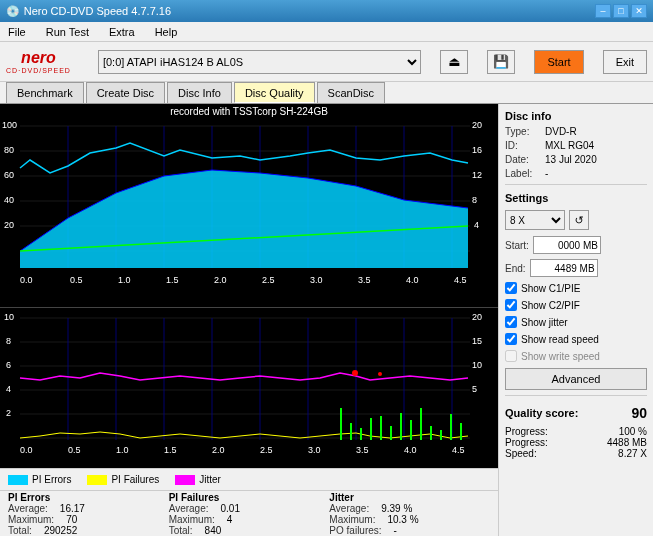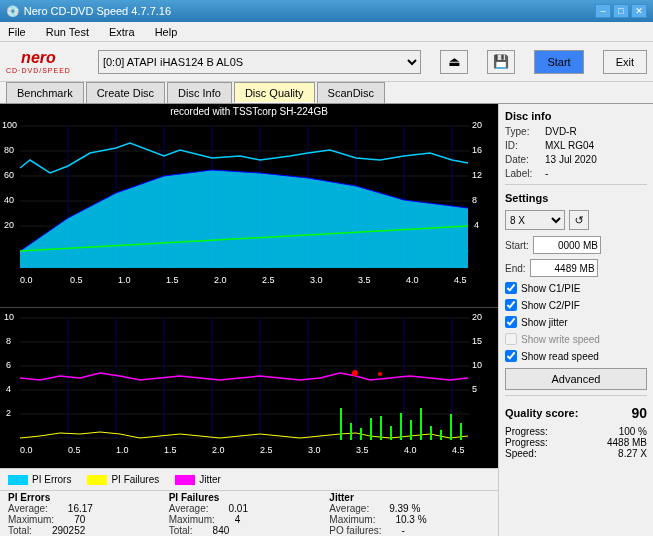--- a/index.html
+++ b/index.html
@@ -16,21 +16,21 @@
     .menubar { height: 20px; background: #f0f0f0; display: flex; align-items: center; padding: 0 4px; border-bottom: 1px solid #ccc; gap: 12px; }
     .menubar-item { font-size: 11px; color: #000; cursor: pointer; padding: 2px 4px; }
 
     
     .toolbar { height: 40px; background: #f0f0f0; display: flex; align-items: center; padding: 0 6px; gap: 19px; border-bottom: 1px solid #ccc; }
     .toolbar-logo { display: flex; flex-direction: column; align-items: center; margin-right: 8px; }
     .logo-nero { font-size: 16px; font-weight: bold; color: #cc0000; font-style: italic; }
     .logo-sub { font-size: 7px; color: #cc0000; letter-spacing: 1px; }
     .drive-select { flex: 1; height: 24px; font-size: 11px; border: 1px solid #999; }
     .toolbar-icon-btn { width: 28px; height: 24px; background: #f0f0f0; border: 1px solid #999; display: flex; align-items: center; justify-content: center; cursor: pointer; font-size: 13px; }
-    .start-btn { height: 24px; padding: 0 12px; background: #3b82f6; border: 1px solid #999; cursor: pointer; font-size: 11px; }
+    .start-btn { height: 24px; padding: 0 12px; background: #f97316; border: 1px solid #999; cursor: pointer; font-size: 11px; }
     .exit-btn { height: 24px; padding: 0 12px; background: #f0f0f0; border: 1px solid #999; cursor: pointer; font-size: 11px; }
 
     
     .tabs { height: 22px; background: #f0f0f0; display: flex; align-items: flex-end; padding: 0 6px; border-bottom: 1px solid #999; }
     .tab { height: 21px; padding: 0 10px; border: 1px solid #999; border-bottom: none; background: #e0e0e0; cursor: pointer; display: flex; align-items: center; font-size: 11px; margin-right: 2px; }
     .tab.active { background: #fef9c3; border-bottom: 1px solid #fff; z-index: 1; }
 
     
     .main { display: flex; height: calc(536px - 22px - 20px - 40px - 22px); }
     .chart-label { position: absolute; top: 2px; left: 50%; transform: translateX(-50%); color: white; font-size: 10px; white-space: nowrap; }
@@ -41,21 +41,21 @@
 
     
     .legend-bar { height: 22px; background: #f0f0f0; display: flex; align-items: center; padding: 0 8px; gap: 16px; border-top: 1px solid #ccc; }
     .legend-item { display: flex; align-items: center; gap: 4px; font-size: 10px; }
     .legend-color { width: 20px; height: 10px; }
 
     
     .stats-bar { height: 46px; background: #f0f0f0; display: flex; padding: 2px 8px; border-top: 1px solid #ccc; }
     .stat-group { flex: 1; display: flex; flex-direction: column; justify-content: center; }
     .stat-title { font-weight: bold; font-size: 10px; }
-    .stat-row { display: flex; gap: 20px; font-size: 10px; }
+    .stat-row { display: flex; gap: 12px; font-size: 10px; }
     .stat-label { color: #333; }
     .stat-value { color: #000; }
 
     
     .right-panel { width: 155px; background: #f0f0f0; border-left: 1px solid #ccc; padding: 4px 6px; display: flex; flex-direction: column; gap: 3px; overflow: hidden; }
     .section-title { font-weight: bold; font-size: 11px; margin-top: 2px; margin-bottom: 1px; }
     .info-row { display: flex; gap: 2px; font-size: 10px; }
     .info-label { color: #333; width: 38px; flex-shrink: 0; }
     .info-value { color: #000; }
     .divider { height: 1px; background: #ccc; margin: 2px 0; }
@@ -358,26 +358,26 @@
     </div>
     <div class="checkbox-row">
       <input type="checkbox" checked="" style="">
       <span>Show C2/PIF</span>
     </div>
     <div class="checkbox-row">
       <input type="checkbox" checked="" style="">
       <span>Show jitter</span>
     </div>
     <div class="checkbox-row">
+      <input type="checkbox" checked="" style="">
+      <span>Show read speed</span>
+    </div>
+    <div class="checkbox-row">
       <input type="checkbox" disabled="" style="">
       <span style="color:#888;">Show write speed</span>
-    </div>
-    <div class="checkbox-row">
-      <input type="checkbox" checked="" style="">
-      <span>Show read speed</span>
     </div>
     <button class="advanced-btn">Advanced</button>
     <div class="divider"></div>
     <div class="quality-row">
       <span class="quality-label">Quality score:</span>
       <span class="quality-value">90</span>
     </div>
     <div class="progress-section">
       <div class="progress-row">
         <span>Progress:</span>

